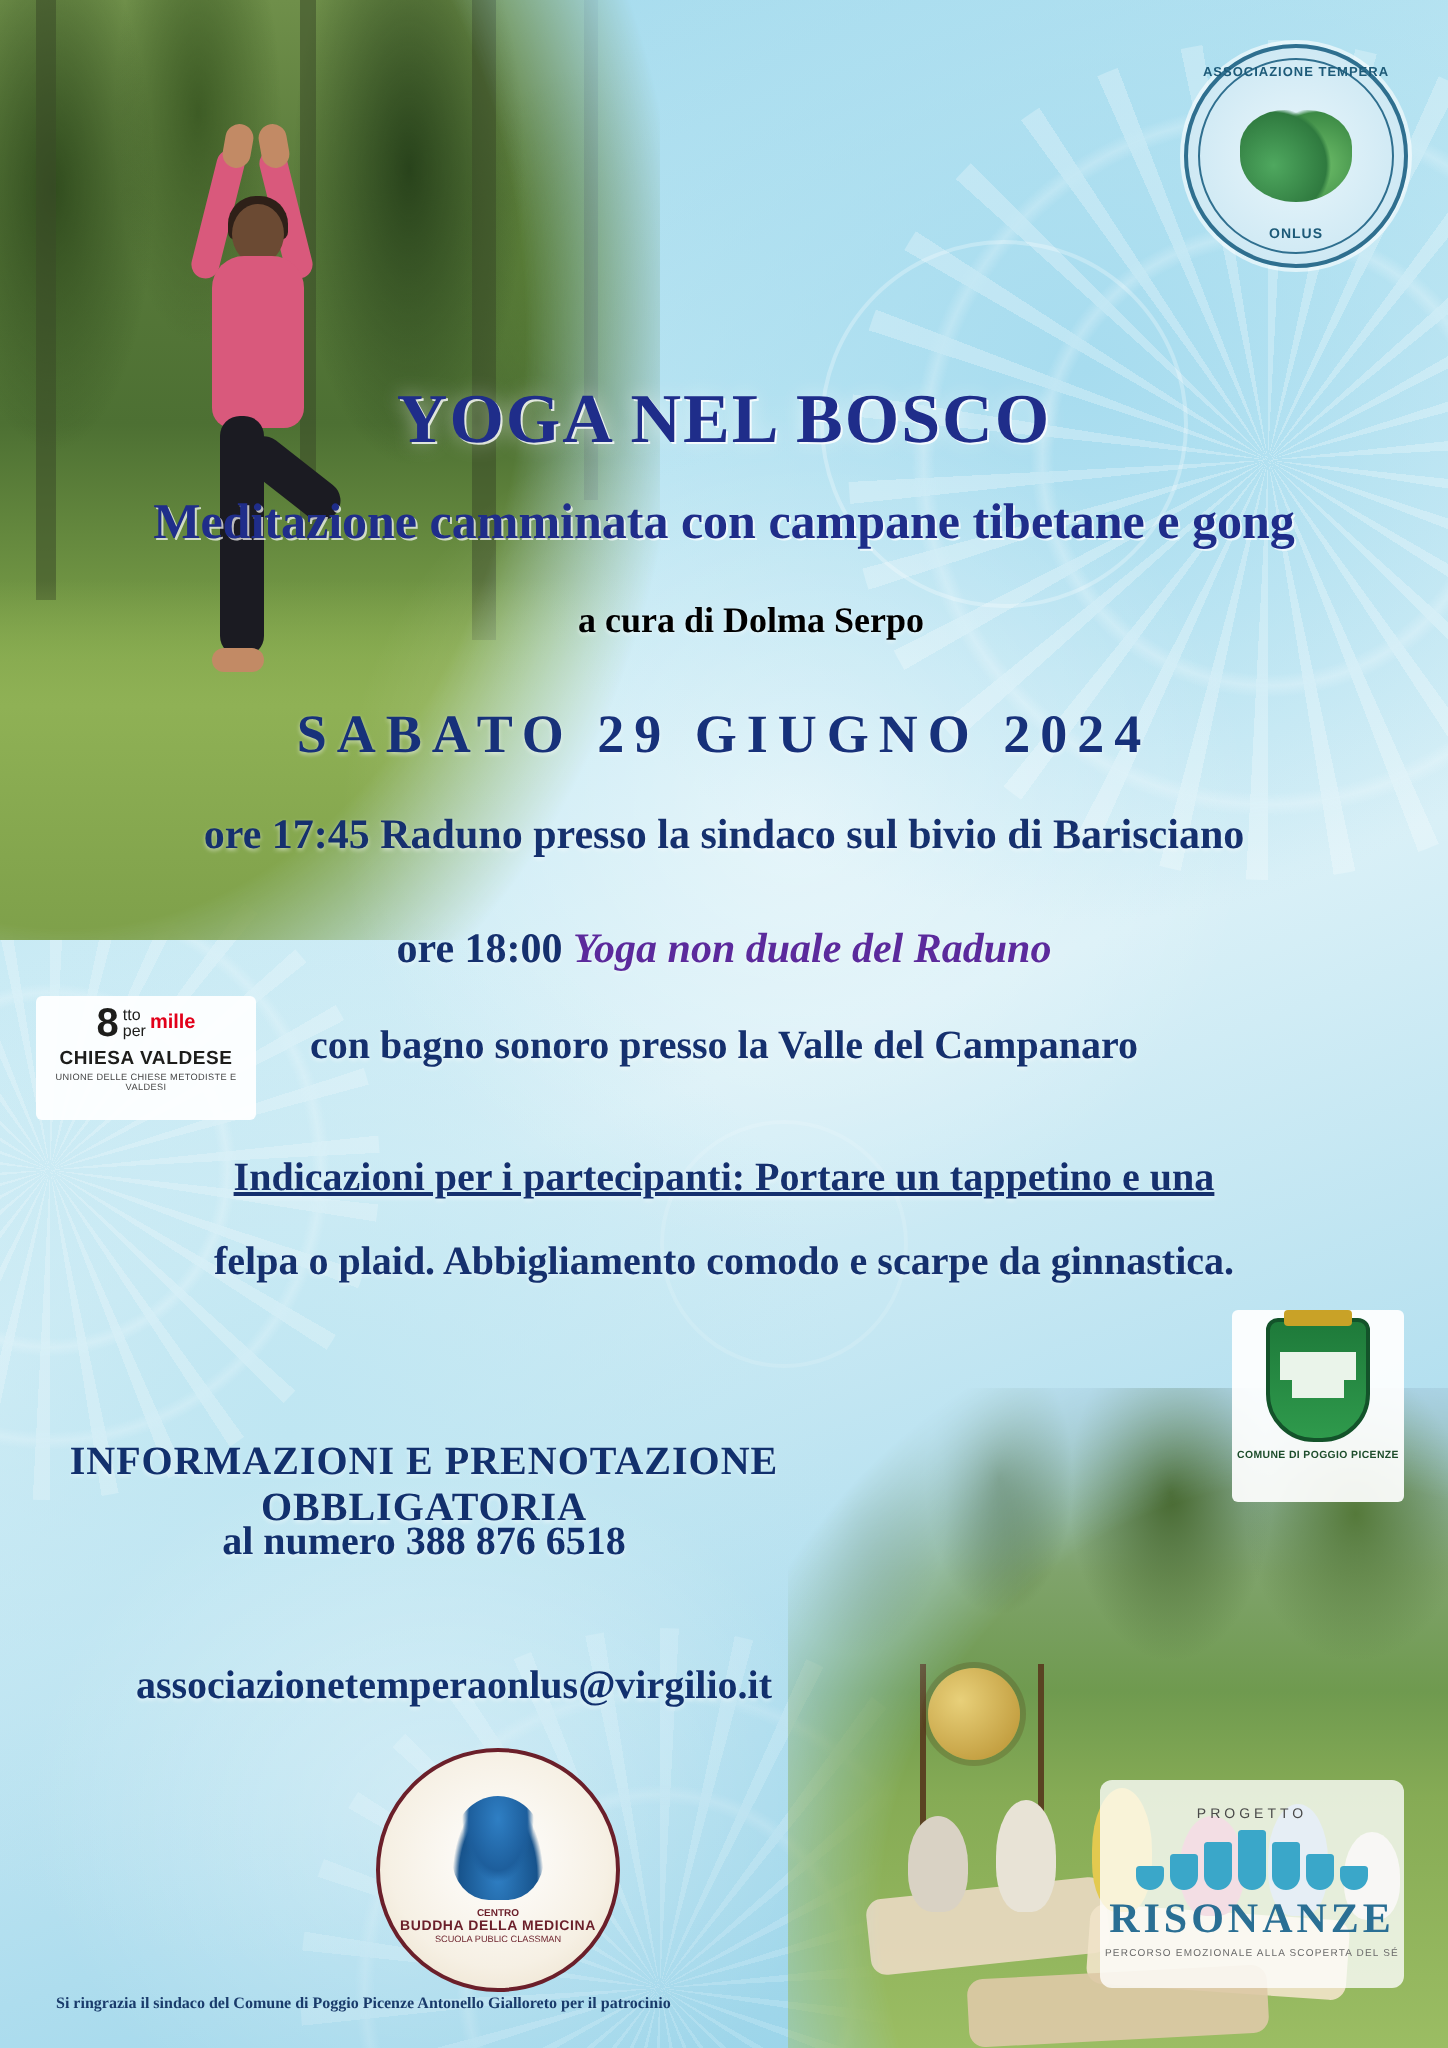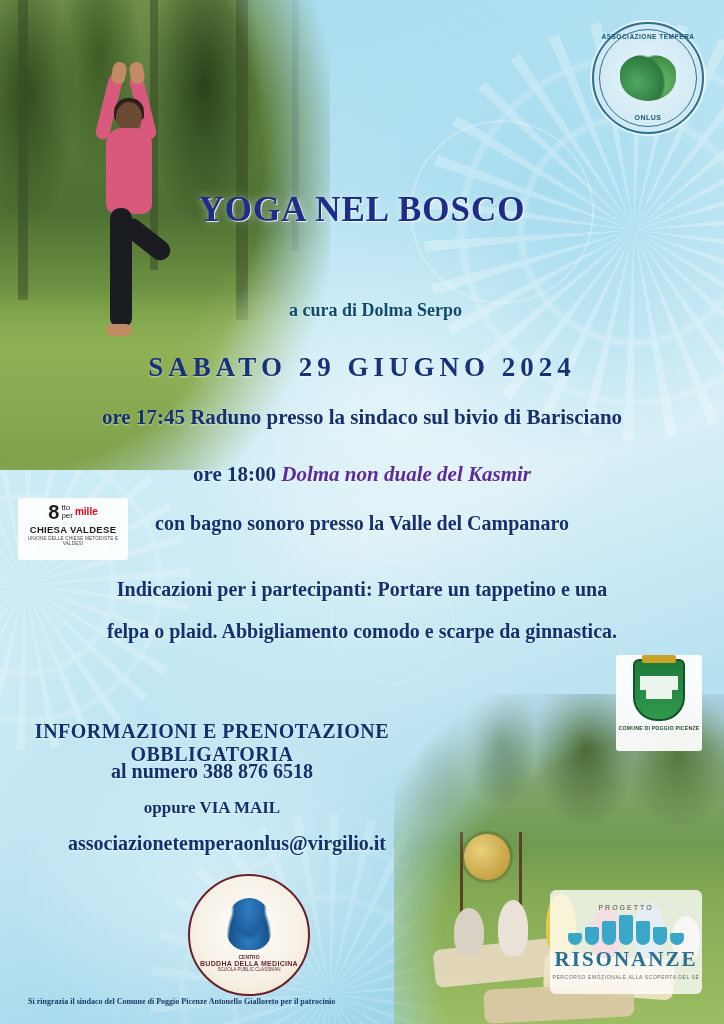--- a/index.html
+++ b/index.html
@@ -259,21 +259,21 @@
     top: 248px;
     font-size: 25px;
     font-weight: 700;
     color: #1f2d8a;
     text-shadow: 1px 1px 0 rgba(255,255,255,.7);
   }
   .byline {
     top: 300px;
     font-size: 18px;
     font-weight: 700;
-    color: #0c4a6e;
+    color: #000000;
     margin-left: 27px;
   }
   .date {
     top: 352px;
     font-size: 27px;
     font-weight: 700;
     letter-spacing: 5px;
     color: #17317a;
   }
   .line-1730 {
@@ -296,20 +296,21 @@
     top: 512px;
     font-size: 20px;
     font-weight: 700;
     color: #15306e;
   }
   .indicazioni-1 {
     top: 578px;
     font-size: 20px;
     font-weight: 700;
     color: #15306e;
+    text-decoration: underline;
   }
   .indicazioni-2 {
     top: 620px;
     font-size: 20px;
     font-weight: 700;
     color: #15306e;
   }
   .info-title {
     top: 720px;
     font-size: 20px;
@@ -446,41 +447,41 @@
         <i style="height:12px"></i>
     </div>
     <div class="title">RISONANZE</div>
     <div class="sub">PERCORSO EMOZIONALE ALLA SCOPERTA DEL SÉ</div>
   </div>
 
   <div class="content">
 
     <div class="t title-main">YOGA NEL BOSCO</div>
 
+    <div class="t title-sub">Meditazione camminata con campane tibetane e gong</div>
 
     <div class="t byline">a cura di Dolma Serpo</div>
 
     <div class="t date">SABATO 29 GIUGNO 2024</div>
 
     <div class="t line-1730">
       <span>ore 17:45</span>
       <span>Raduno presso la sindaco sul bivio di Barisciano</span>
     </div>
 
     <div class="t line-1800">
       <span>ore 18:00</span>
-      <span class="italic-purple">Dolma non duale del Kasmir</span>
+      <span class="italic-purple">Yoga non duale del Raduno</span>
     </div>
 
     <div class="t line-bagno">con bagno sonoro presso la Valle del Campanaro</div>
 
     <div class="t indicazioni-1">Indicazioni per i partecipanti: Portare un tappetino e una</div>
     <div class="t indicazioni-2">felpa o plaid. Abbigliamento comodo e scarpe da ginnastica.</div>
 
     <div class="t info-title">INFORMAZIONI E PRENOTAZIONE OBBLIGATORIA</div>
     <div class="t info-phone">al numero 388 876 6518</div>
-    <div class="t info-mail-label">oppure VIA MAIL</div>
     <div class="t info-mail">associazionetemperaonlus@virgilio.it</div>
 
     <div class="footer-note">Si ringrazia il sindaco del Comune di Poggio Picenze Antonello Gialloreto per il patrocinio</div>
   </div>
 
 </div>
 
 </body></html>

